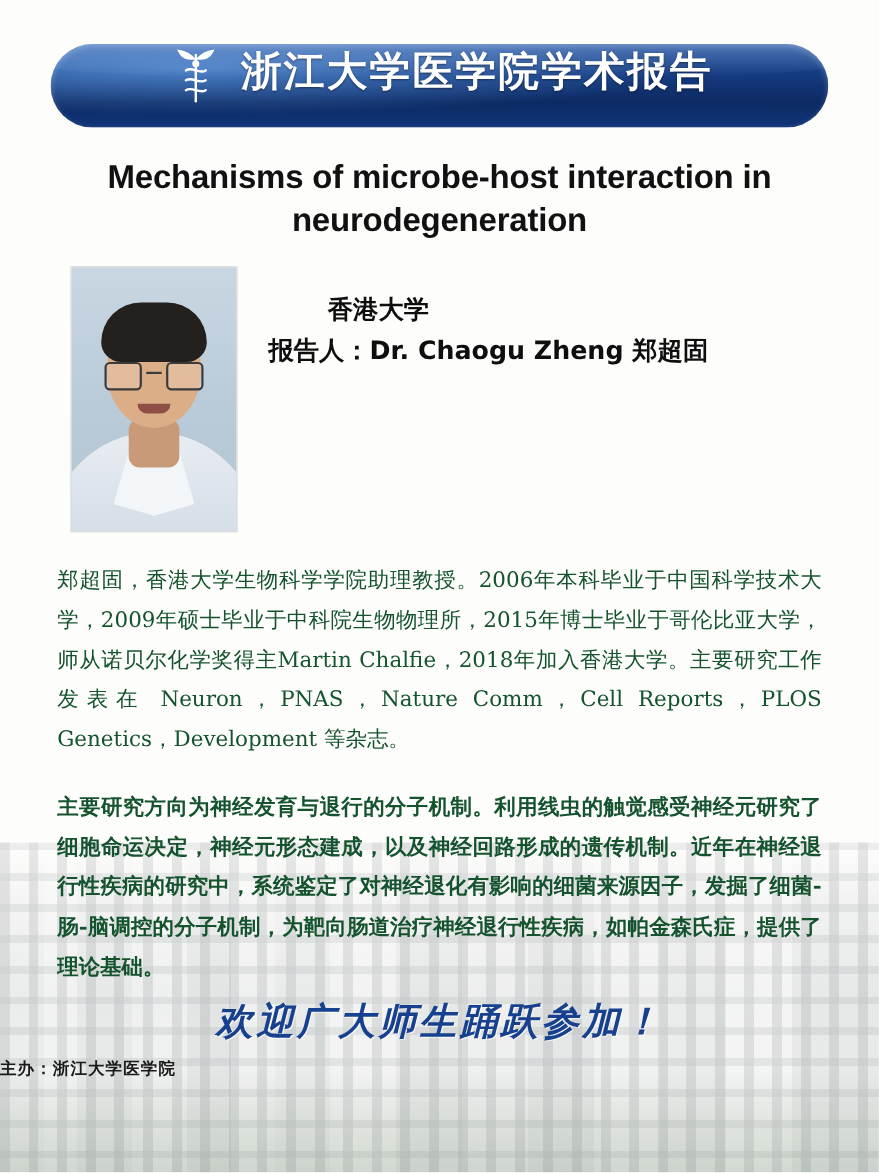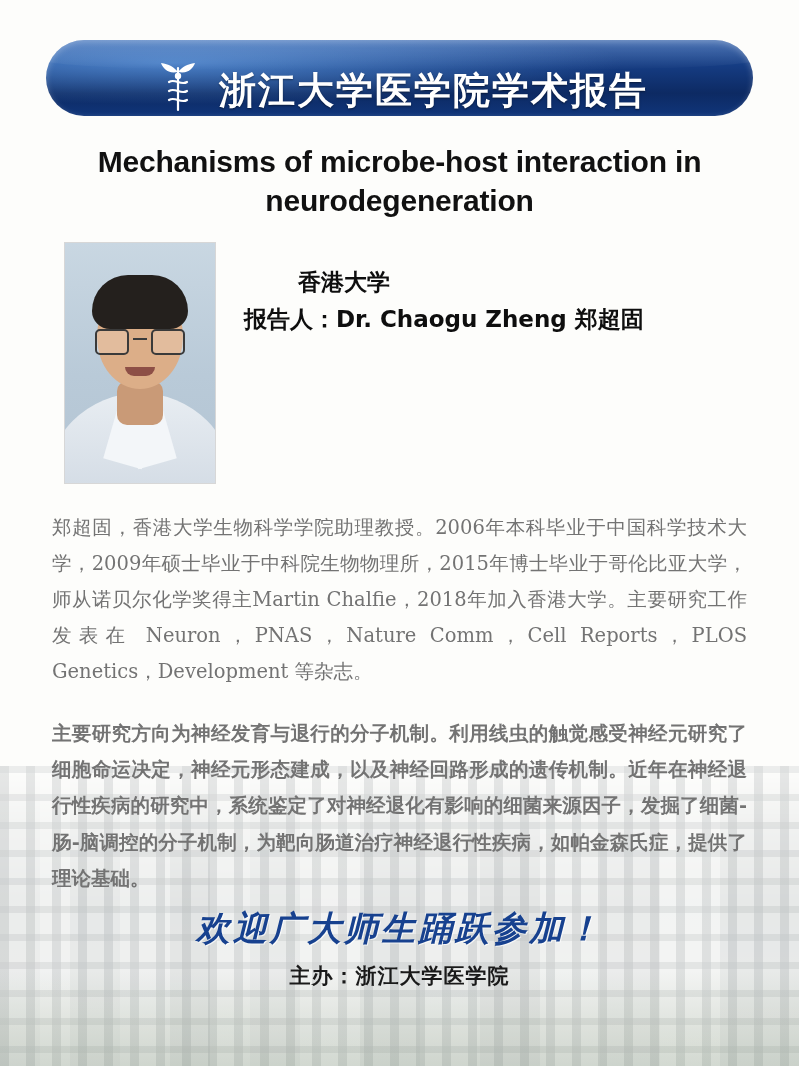--- a/index.html
+++ b/index.html
@@ -82,21 +82,21 @@
   }
   .banner {
     position: relative;
     height: 76px;
     border-radius: 38px;
     background:
       radial-gradient(ellipse at 18% 30%, rgba(120,185,255,0.55) 0%, rgba(120,185,255,0) 55%),
       linear-gradient(to bottom, #1c4fa1 0%, #14397d 40%, #0d2a63 70%, #10357a 100%);
     box-shadow: inset 0 2px 6px rgba(255,255,255,0.25);
     display: flex;
-    align-items: flex-end;
+    align-items: flex-start;
     justify-content: center;
     overflow: hidden;
   }
   .banner:after {
     content: "";
     position: absolute;
     left: 0; right: 0; top: 0;
     height: 30px;
     background: linear-gradient(to bottom, rgba(255,255,255,0.22), rgba(255,255,255,0));
     border-radius: 38px 38px 60% 60%;
@@ -246,44 +246,43 @@
   }
   .detail-line.indent {
     padding-left: 54px;
   }
 
   
   .bio {
     margin: 26px 52px 0 52px;
     font-family: "DejaVu Serif", serif;
     font-size: 19.5px;
-    color: #737373;
+    color: #14532d;
     line-height: 1.85;
     text-align: justify;
   }
   .bio p { margin: 0 0 26px 0; }
   .bio p:last-child { margin-bottom: 4px; font-weight: bold; }
 
   
   .welcome {
     margin-top: 9px;
     text-align: center;
     font-family: "DejaVu Sans", sans-serif;
     font-size: 34px;
     font-weight: bold;
     font-style: italic;
     color: #17418f;
     letter-spacing: 3px;
     text-shadow: 1px 1px 0 rgba(255,255,255,0.7);
   }
   .organizer {
     margin-top: 10px;
-    text-align: center;
     font-family: "DejaVu Sans", sans-serif;
-    font-size: 21px;
+    font-size: 15px;
     font-weight: bold;
     color: #1a1a1a;
     letter-spacing: 1px;
   }
 </style>
 </head>
 <body>
 
 <div class="poster">
 

